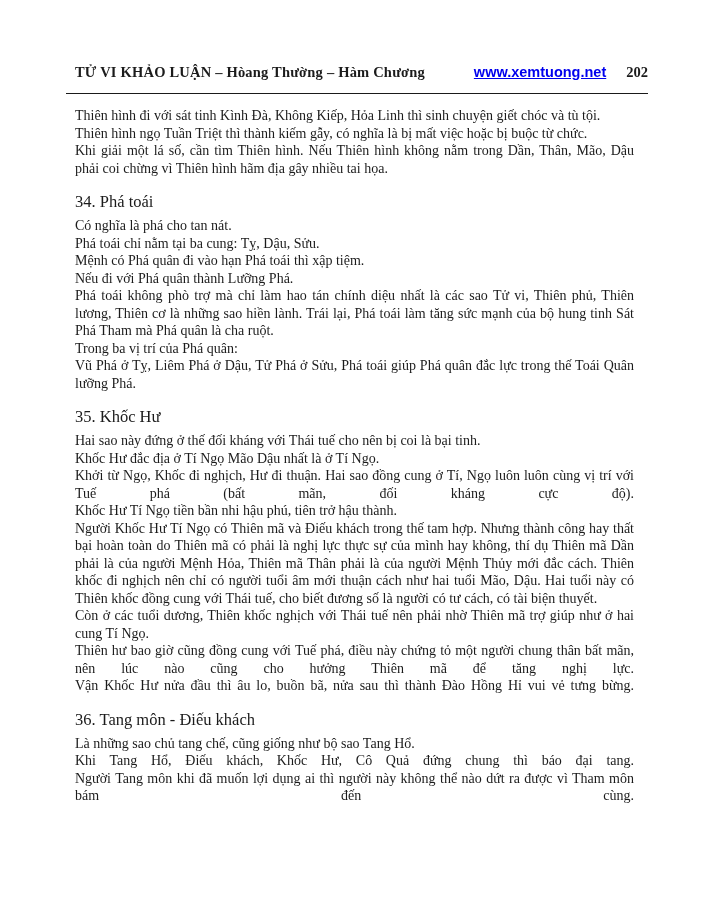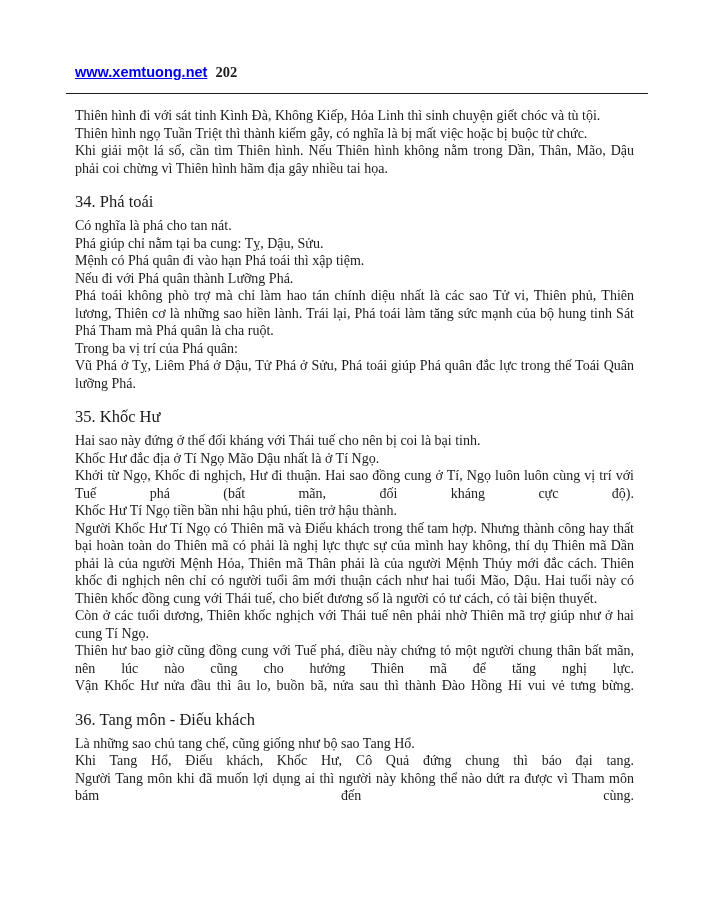--- a/index.html
+++ b/index.html
@@ -7,21 +7,21 @@
     width:705px; height:913px; background:#ffffff; overflow:hidden;
     font-family:"Liberation Serif","DejaVu Serif",serif;
     color:#1b1b1b; position:relative; box-sizing:border-box;
   }
   .header {
     display:flex; align-items:baseline;
     margin:0 57px 0 66px; padding:40px 0 0 9px;
     font-size:14.5px;
   }
   .header .title { flex:1; font-weight:bold; letter-spacing:0.2px; }
-  .header .right { display:flex; align-items:baseline; gap:8px; }
+  .header .right { display:flex; align-items:baseline; gap:20px; }
   .site {
     font-family:"Liberation Sans","DejaVu Sans",sans-serif;
     font-weight:bold; text-decoration:underline; font-size:14.5px;
     cursor:pointer;
   }
   .pagenum { font-weight:bold;margin-top:24px; }
   .rule { margin:12px 57px 0 66px; border-top:1.6px solid #1a1a1a; height:0; }
   .content {
     margin:13px 71px 0 75px;
     font-size:14px; line-height:17.5px;
@@ -34,33 +34,34 @@
     font-size:16.5px; line-height:20px;
     margin:15px 0 5px 0; text-align:left; text-align-last:left;
   }
   .u { text-underline-offset:2px; }
 </style>
 </head>
 <body>
 
 <div class="page">
   <div class="header">
+    <span class="title">TỬ VI KHẢO LUẬN – Hòang Thường – Hàm Chương</span>
     <span class="right">
       <a class="site" style="color: rgb(0, 0, 238);">www.xemtuong.net</a>
       <span class="pagenum">202</span>
     </span>
   </div>
   <div class="rule"></div>
   <div class="content" id="content">
       <div class="line"><span>Thiên hình đi với sát tinh Kình Đà, Không Kiếp, Hỏa Linh thì sinh chuyện giết chóc và tù tội.</span></div>
       <div class="line"><span>Thiên hình ngọ Tuần Triệt thì thành kiếm gẫy, có nghĩa là bị mất việc hoặc bị buộc từ chức.</span></div>
       <div class="para"><span>Khi giải một lá số, cần tìm Thiên hình. Nếu Thiên hình không nằm trong Dần, Thân, Mão, Dậu phải coi chừng vì Thiên hình hãm địa gây nhiều tai họa.</span></div>
       <div class="heading"><span>34. Phá toái</span></div>
       <div class="line"><span>Có nghĩa là phá cho tan nát.</span></div>
-      <div class="line"><span>Phá giúp chỉ nằm tại ba cung: Tỵ, Dậu, Sửu.</span></div>
+      <div class="line"><span>Phá toái chỉ nằm tại ba cung: Tỵ, Dậu, Sửu.</span></div>
       <div class="line"><span>Mệnh có Phá quân đi vào hạn Phá toái thì xập tiệm.</span></div>
       <div class="line"><span>Nếu đi với Phá quân thành Lưỡng Phá.</span></div>
       <div class="para"><span>Phá toái không phò trợ mà chỉ làm hao tán chính diệu nhất là các sao Tử vi, Thiên phủ, Thiên lương, Thiên cơ là những sao hiền lành. Trái lại, Phá toái làm tăng sức mạnh của bộ hung tinh Sát Phá Tham mà Phá quân là cha ruột.</span></div>
       <div class="line"><span>Trong ba vị trí của Phá quân:</span></div>
       <div class="para"><span>Vũ Phá ở Tỵ, Liêm Phá ở Dậu, Tử Phá ở Sửu, Phá toái giúp Phá quân đắc lực trong thế Toái Quân lưỡng Phá.</span></div>
       <div class="heading"><span>35. Khốc Hư</span></div>
       <div class="line"><span>Hai sao này đứng ở thế đối kháng với Thái tuế cho nên bị coi là bại tinh.</span></div>
       <div class="line"><span>Khốc Hư đắc địa ở Tí Ngọ Mão Dậu nhất là ở Tí Ngọ.</span></div>
       <div class="line force"><span>Khởi từ Ngọ, Khốc đi nghịch, Hư đi thuận. Hai sao đồng cung ở Tí, Ngọ luôn luôn cùng vị trí với</span></div>
       <div class="line force"><span>Tuế phá (bất mãn, đối kháng cực độ).</span></div>

